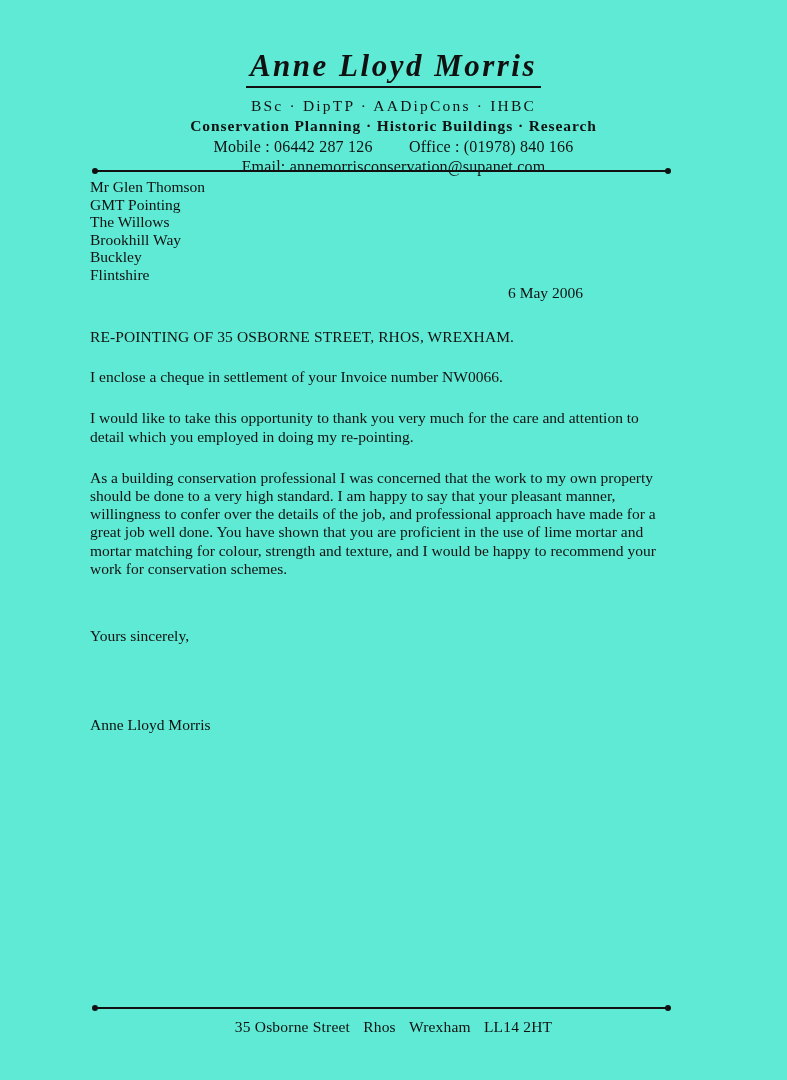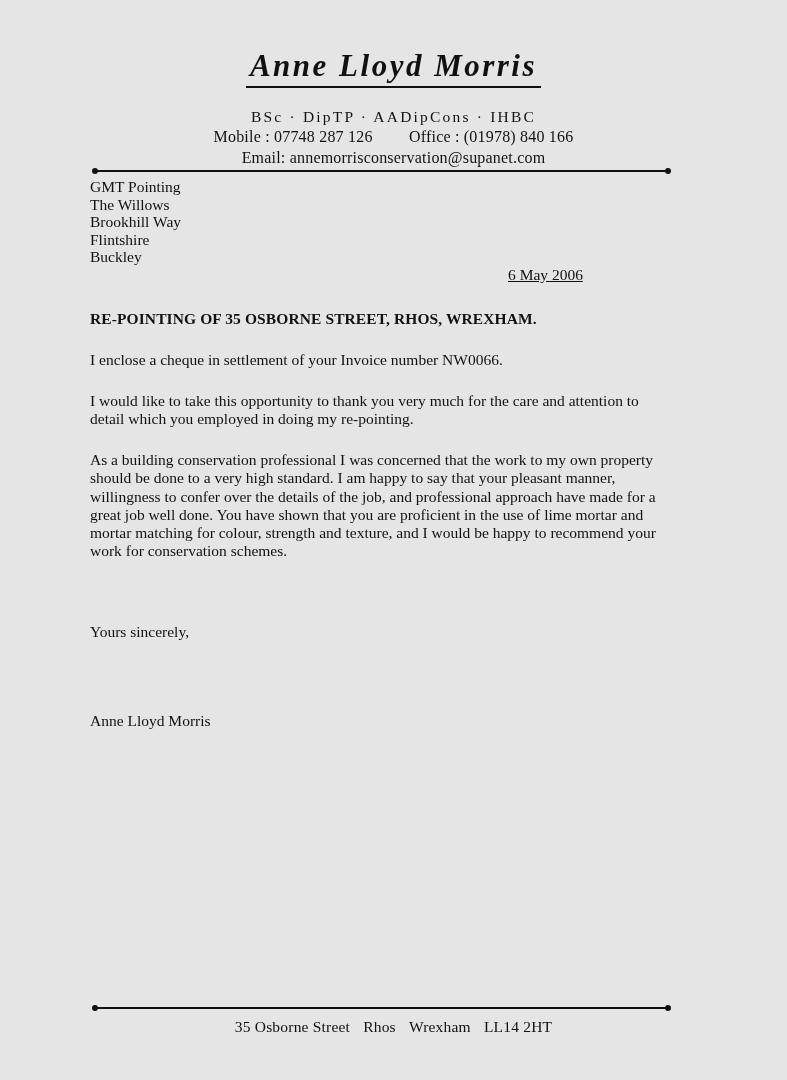--- a/index.html
+++ b/index.html
@@ -12,21 +12,21 @@
     height: 1080px;
     position: relative;
     font-family: "Liberation Serif", "DejaVu Serif", serif;
     color: #111111;
     overflow: hidden;
   }
 
   .page {
     position: absolute;
     inset: 0;
-    background: #e5e5e5;
+    background: #5eead4;
   }
 
   
   .letterhead {
     position: absolute;
     left: 0;
     right: 0;
     top: 50px;
     text-align: center;
   }
@@ -36,21 +36,21 @@
     font-style: italic;
     font-weight: 700;
     letter-spacing: 2.5px;
     line-height: 1.05;
     display: inline-block;
     padding: 0 4px 3px 4px;
     border-bottom: 2px solid #111111;
   }
 
   .lh-quals {
-    margin-top: 20px;
+    margin-top: 9px;
     font-size: 15.5px;
     letter-spacing: 2.2px;
     line-height: 1.15;
   }
 
   .lh-services {
     margin-top: 3px;
     font-size: 15.5px;
     font-weight: 700;
     letter-spacing: 0.9px;
@@ -116,38 +116,37 @@
   .date-row {
     position: relative;
     height: 18px;
     margin-top: 0px;
   }
   .date {
     position: absolute;
     left: 418px;
     top: 0;
     white-space: nowrap;
-    text-decoration: underline;
   }
 
   .salutation { margin-top: 24px; }
 
   .subject {
     margin-top: 26px;
-    font-weight: 700;
+    font-weight: 400;
     letter-spacing: 0.1px;
   }
 
   .para {
     margin-top: 23px;
     line-height: 18.2px;
     text-align: left;
   }
 
-  .closing { margin-top: 63px; }
+  .closing { margin-top: 49px; }
 
   .signature-name { margin-top: 71px; }
 
   
   .footer {
     position: absolute;
     left: 0;
     right: 0;
     top: 1018px;
     text-align: center;
@@ -158,38 +157,40 @@
   .footer .seg + .seg { margin-left: 9px; }
 </style>
 </head>
 <body>
 
 <div class="page">
 
   <div class="letterhead">
     <div class="lh-name">Anne Lloyd Morris</div>
     <div class="lh-quals">BSc · DipTP · AADipCons · IHBC</div>
+    <div class="lh-services">Conservation Planning · Historic Buildings · Research</div>
     <div class="lh-phones">
-      <span>Mobile : 07748 287 126</span>
+      <span>Mobile : 06442 287 126</span>
       <span class="gap"></span>
       <span>Office : (01978) 840 166</span>
     </div>
     <div class="lh-email">Email: annemorrisconservation@supanet.com</div>
   </div>
 
   <div class="rule rule-top"></div>
 
   <div class="content">
 
     <div>
+      <div class="addr-line">Mr Glen Thomson</div>
       <div class="addr-line">GMT Pointing</div>
       <div class="addr-line">The Willows</div>
       <div class="addr-line">Brookhill Way</div>
+      <div class="addr-line">Buckley</div>
       <div class="addr-line">Flintshire</div>
-      <div class="addr-line">Buckley</div>
     </div>
 
     <div class="date-row">
       <div class="date">6 May 2006</div>
     </div>
 
 
     <div class="subject">RE-POINTING OF 35 OSBORNE STREET, RHOS, WREXHAM.</div>
 
     <div class="para">I enclose a cheque in settlement of your Invoice number NW0066.</div>

